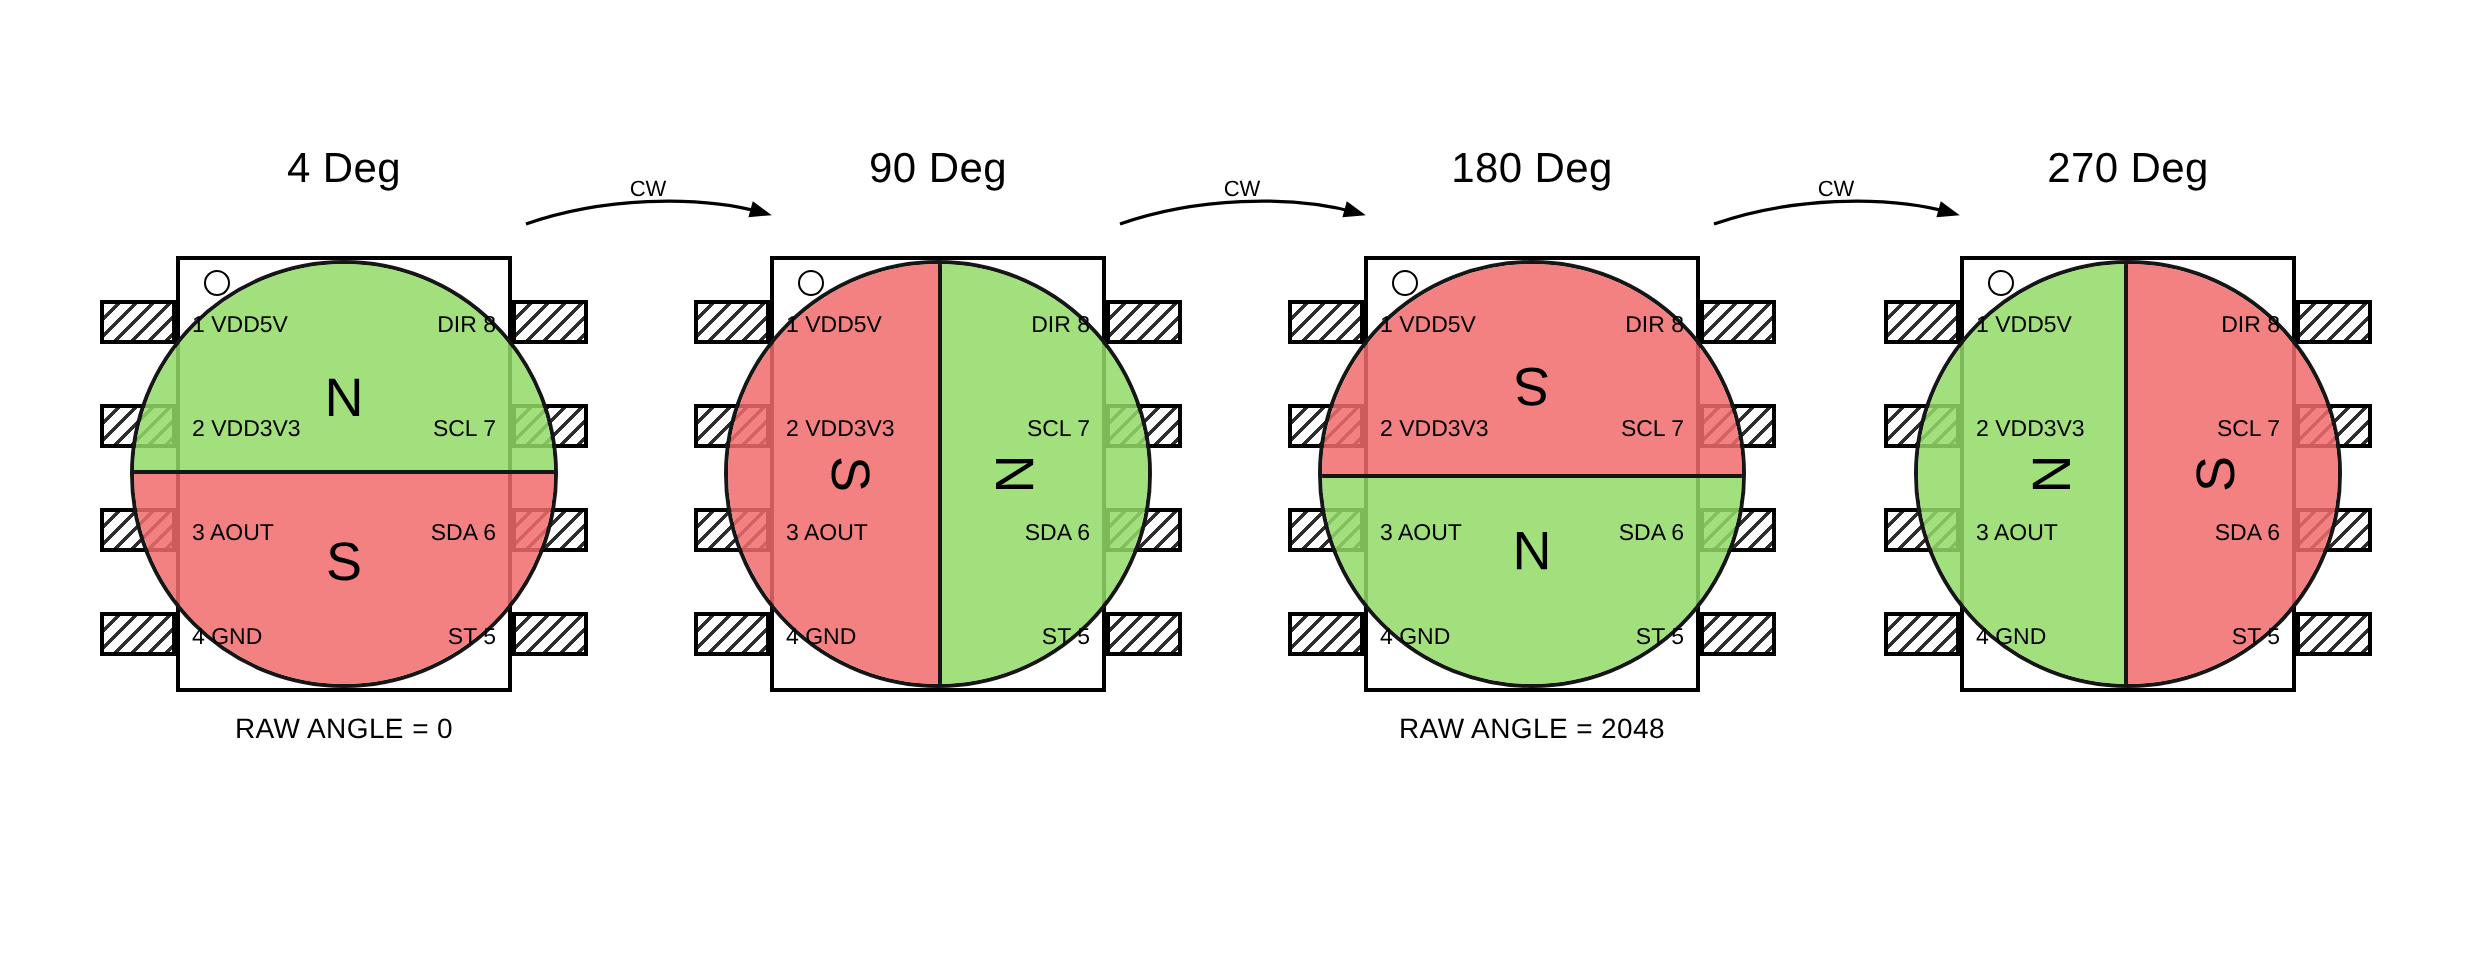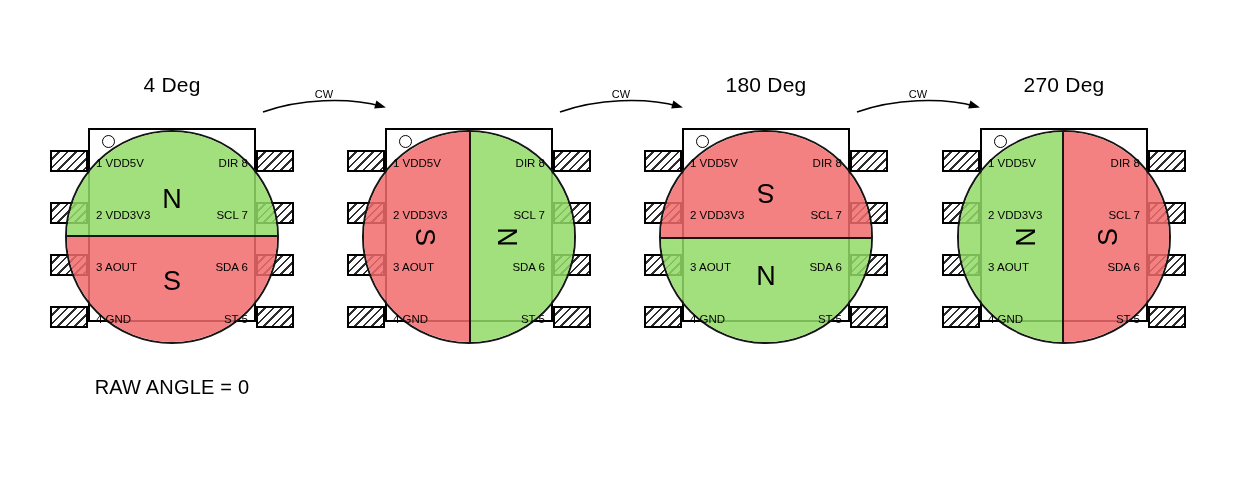--- a/index.html
+++ b/index.html
@@ -16,33 +16,33 @@
     background: #ffffff;
     overflow: hidden;
   }
   .unit { position: absolute; top: 0; width: 244px; height: 480px; }
   .unit-title {
     position: absolute; top: 73px; left: 0; width: 100%;
     text-align: center; font-size: 21px; font-weight: 500;
     letter-spacing: 0.2px;
   }
   .raw-angle {
-    position: absolute; top: 376px; left: -20px; width: 284px;
-    text-align: center; font-size: 20px; font-weight: 500;
+    position: absolute; top: 356px; left: -20px; width: 284px;
+    text-align: center; font-size: 14px; font-weight: 500;
     letter-spacing: 0.2px; white-space: nowrap;
   }
   .assembly { position: absolute; top: 128px; left: 0; width: 244px; height: 218px; }
   .pin {
     position: absolute; width: 38px; height: 22px;
     border: 2px solid #000;
     background: repeating-linear-gradient(135deg, #ffffff 0px, #ffffff 4px, #2e2e2e 4px, #2e2e2e 6px);
   }
   .chip {
     position: absolute; left: 38px; top: 0;
-    width: 168px; height: 194px;
+    width: 168px; height: 218px;
     border: 2px solid #000; background: #ffffff;
   }
   .pin1-dot {
     position: absolute; left: 12px; top: 5px; z-index: 2;
     width: 13px; height: 13px; border-radius: 50%;
     border: 1.5px solid #000; background: #ffffff;
   }
   .pin-label {
     position: absolute; z-index: 2;
     font-size: 11.5px; line-height: 15px; white-space: nowrap;
@@ -105,20 +105,21 @@
         </div>
         <div class="half south">
           <span class="pole">S</span>
         </div>
       </div>
     </div>
     <div class="raw-angle">RAW ANGLE = 0</div>
   </div>
 
   <div class="unit" style="left:347px">
+    <div class="unit-title">90 Deg</div>
     <div class="assembly">
       <div class="pin" style="left:0;top:22px"></div>
       <div class="pin" style="left:0;top:74px"></div>
       <div class="pin" style="left:0;top:126px"></div>
       <div class="pin" style="left:0;top:178px"></div>
       <div class="pin" style="left:206px;top:22px"></div>
       <div class="pin" style="left:206px;top:74px"></div>
       <div class="pin" style="left:206px;top:126px"></div>
       <div class="pin" style="left:206px;top:178px"></div>
       <div class="chip">
@@ -167,20 +168,21 @@
       </div>
       <div class="magnet" style="transform: rotate(180deg);">
         <div class="half north">
           <span class="pole">N</span>
         </div>
         <div class="half south">
           <span class="pole">S</span>
         </div>
       </div>
     </div>
+    <div class="raw-angle">RAW ANGLE = 2048</div>
   </div>
 
   <div class="unit" style="left:942px">
     <div class="unit-title">270 Deg</div>
     <div class="assembly">
       <div class="pin" style="left:0;top:22px"></div>
       <div class="pin" style="left:0;top:74px"></div>
       <div class="pin" style="left:0;top:126px"></div>
       <div class="pin" style="left:0;top:178px"></div>
       <div class="pin" style="left:206px;top:22px"></div>

